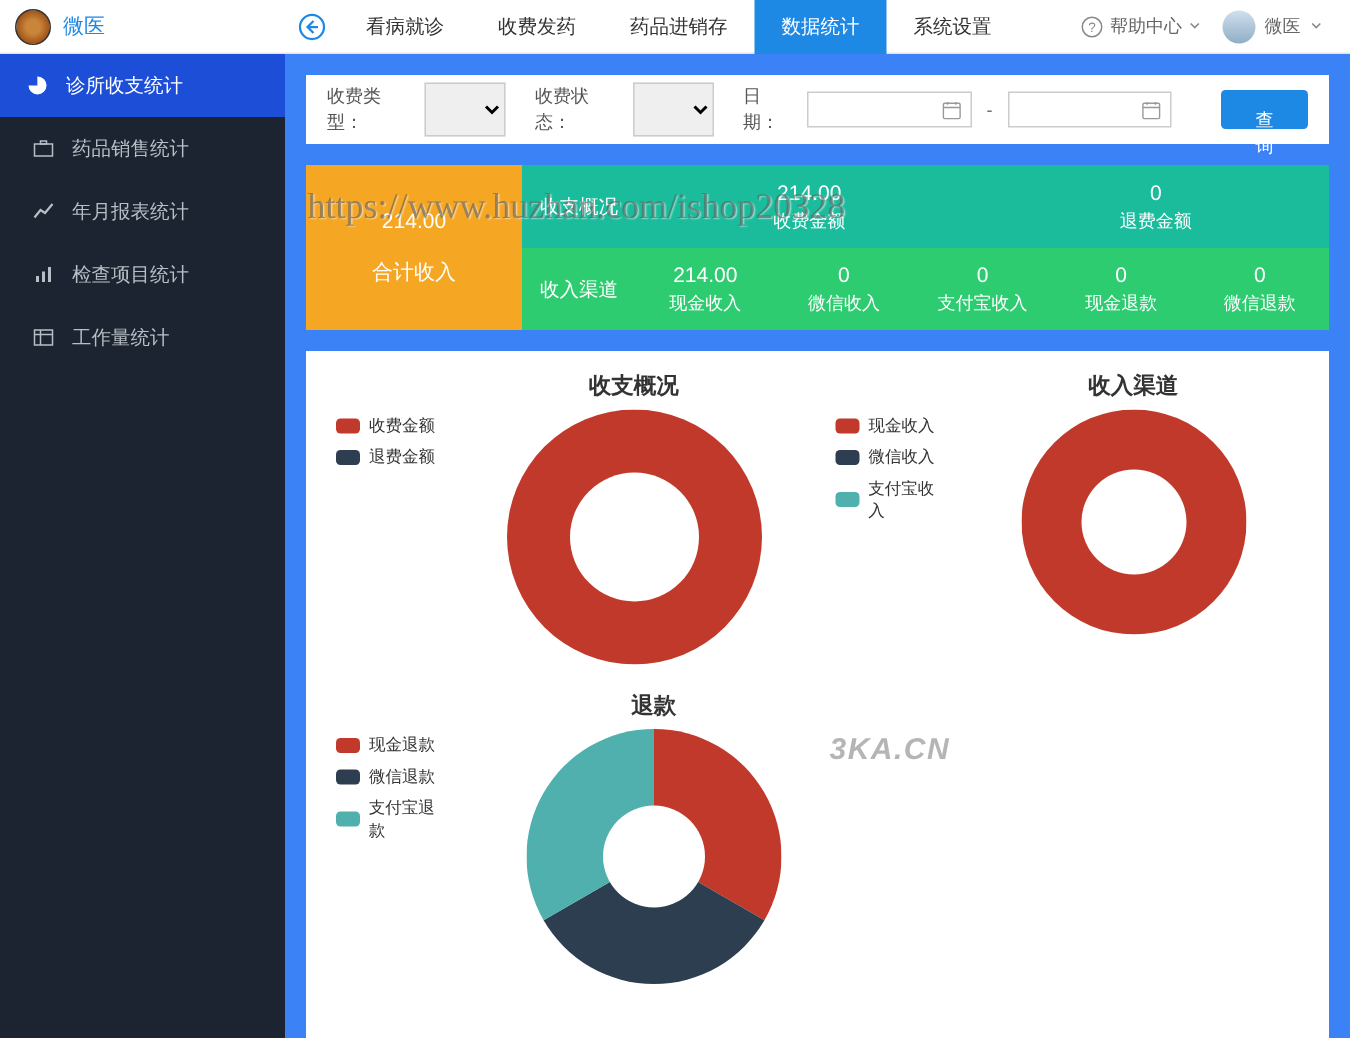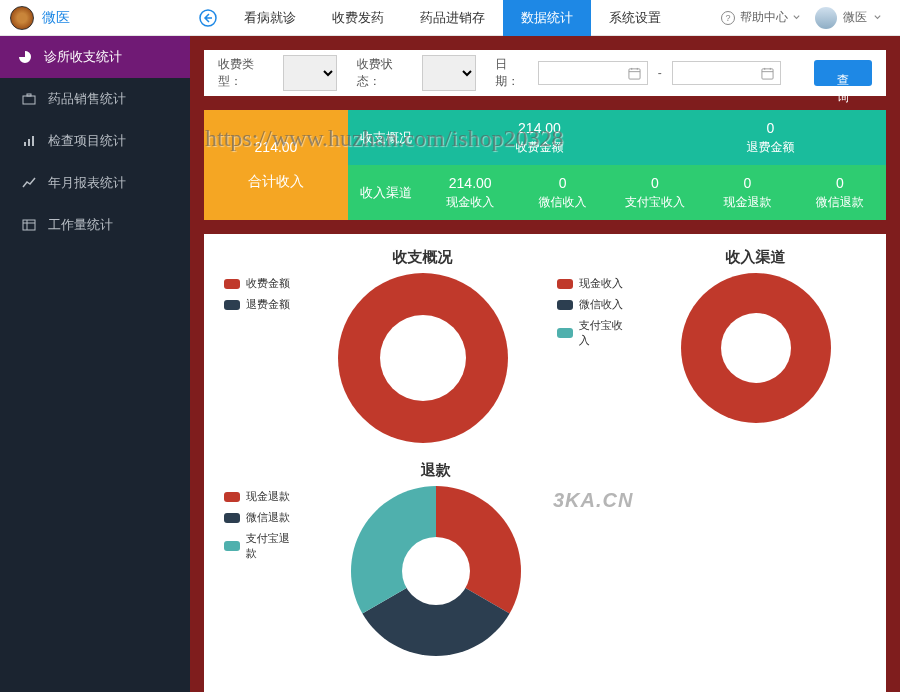--- a/index.html
+++ b/index.html
@@ -15,25 +15,25 @@
     .nav-item { padding: 0 18px; display: flex; align-items: center; font-size: 13px; color: #333; cursor: pointer; }
     .nav-item.active { background: #1e88e5; color: #fff; }
     .header-right { margin-left: auto; display: flex; align-items: center; gap: 14px; padding-right: 18px; }
     .help { display: flex; align-items: center; gap: 4px; color: #666; font-size: 12px; cursor: pointer; }
     .user { display: flex; align-items: center; gap: 6px; color: #666; font-size: 12px; cursor: pointer; }
     .avatar { width: 22px; height: 22px; border-radius: 50%; background: linear-gradient(#d0e0ee,#8faec5); }
     
     
     .sidebar { position: absolute; left: 0; top: 36px; width: 190px; height: 656px; background: #1b2430; color: #b8bec5; }
     .side-item { display: flex; align-items: center; height: 42px; padding: 0 22px; gap: 12px; font-size: 13px; cursor: pointer; }
-    .side-item.active { background: #701a75; color: #fff; padding-left: 18px; }
+    .side-item.active { background: #1d4ed8; color: #fff; padding-left: 18px; }
     .side-icon { width: 14px; height: 14px; display: inline-flex; align-items: center; justify-content: center; }
     
     
-    .main { position: absolute; left: 190px; top: 36px; right: 0; height: 656px; background: #7f1d1d; overflow: hidden; }
+    .main { position: absolute; left: 190px; top: 36px; right: 0; height: 656px; background: #3b82f6; overflow: hidden; }
     
     
     .filter-bar { margin: 14px; height: 46px; background: #fff; display: flex; align-items: center; padding: 0 14px; gap: 6px; font-size: 12px; color: #555; }
     .filter-bar label { margin-right: 4px; }
     .sel { height: 24px; border: 1px solid #ccc; padding: 17px 6px; font-size: 12px; min-width: 52px; }
     .date-input { height: 24px; width: 118px; border: 1px solid #ccc; display: flex; align-items: center; justify-content: flex-end; padding: 0 6px; color: #999; }
     .sep { padding: 0 4px; color: #666; }
     .btn-query { height: 26px; padding: 12px 18px; background: #1e88e5; color: #fff; border: none; border-radius: 3px; font-size: 12px; cursor: pointer; margin-left: 27px; }
     
     
@@ -121,34 +121,34 @@
         <svg width="14" height="14" viewBox="0 0 14 14">
           <rect x="1" y="4" width="12" height="8" fill="none" stroke="currentColor"></rect>
           <rect x="5" y="2" width="4" height="2" fill="none" stroke="currentColor"></rect>
         </svg>
       </span>
       <span>药品销售统计</span>
     </div>
     <div class="side-item">
       <span class="side-icon">
         <svg width="14" height="14" viewBox="0 0 14 14">
+          <polyline points="1,11 5,6 8,8 13,2" fill="none" stroke="currentColor" stroke-width="1.5"></polyline>
+        </svg>
+      </span>
+      <span>年月报表统计</span>
+    </div>
+    <div class="side-item">
+      <span class="side-icon">
+        <svg width="14" height="14" viewBox="0 0 14 14">
           <rect x="2" y="8" width="2" height="4" fill="currentColor"></rect>
           <rect x="6" y="5" width="2" height="7" fill="currentColor"></rect>
           <rect x="10" y="2" width="2" height="10" fill="currentColor"></rect>
         </svg>
       </span>
       <span>检查项目统计</span>
-    </div>
-    <div class="side-item">
-      <span class="side-icon">
-        <svg width="14" height="14" viewBox="0 0 14 14">
-          <polyline points="1,11 5,6 8,8 13,2" fill="none" stroke="currentColor" stroke-width="1.5"></polyline>
-        </svg>
-      </span>
-      <span>年月报表统计</span>
     </div>
     <div class="side-item">
       <span class="side-icon">
         <svg width="14" height="14" viewBox="0 0 14 14">
           <rect x="1" y="2" width="12" height="10" fill="none" stroke="currentColor"></rect>
           <line x1="1" y1="5" x2="13" y2="5" stroke="currentColor"></line>
           <line x1="5" y1="2" x2="5" y2="12" stroke="currentColor"></line>
         </svg>
       </span>
       <span>工作量统计</span>

